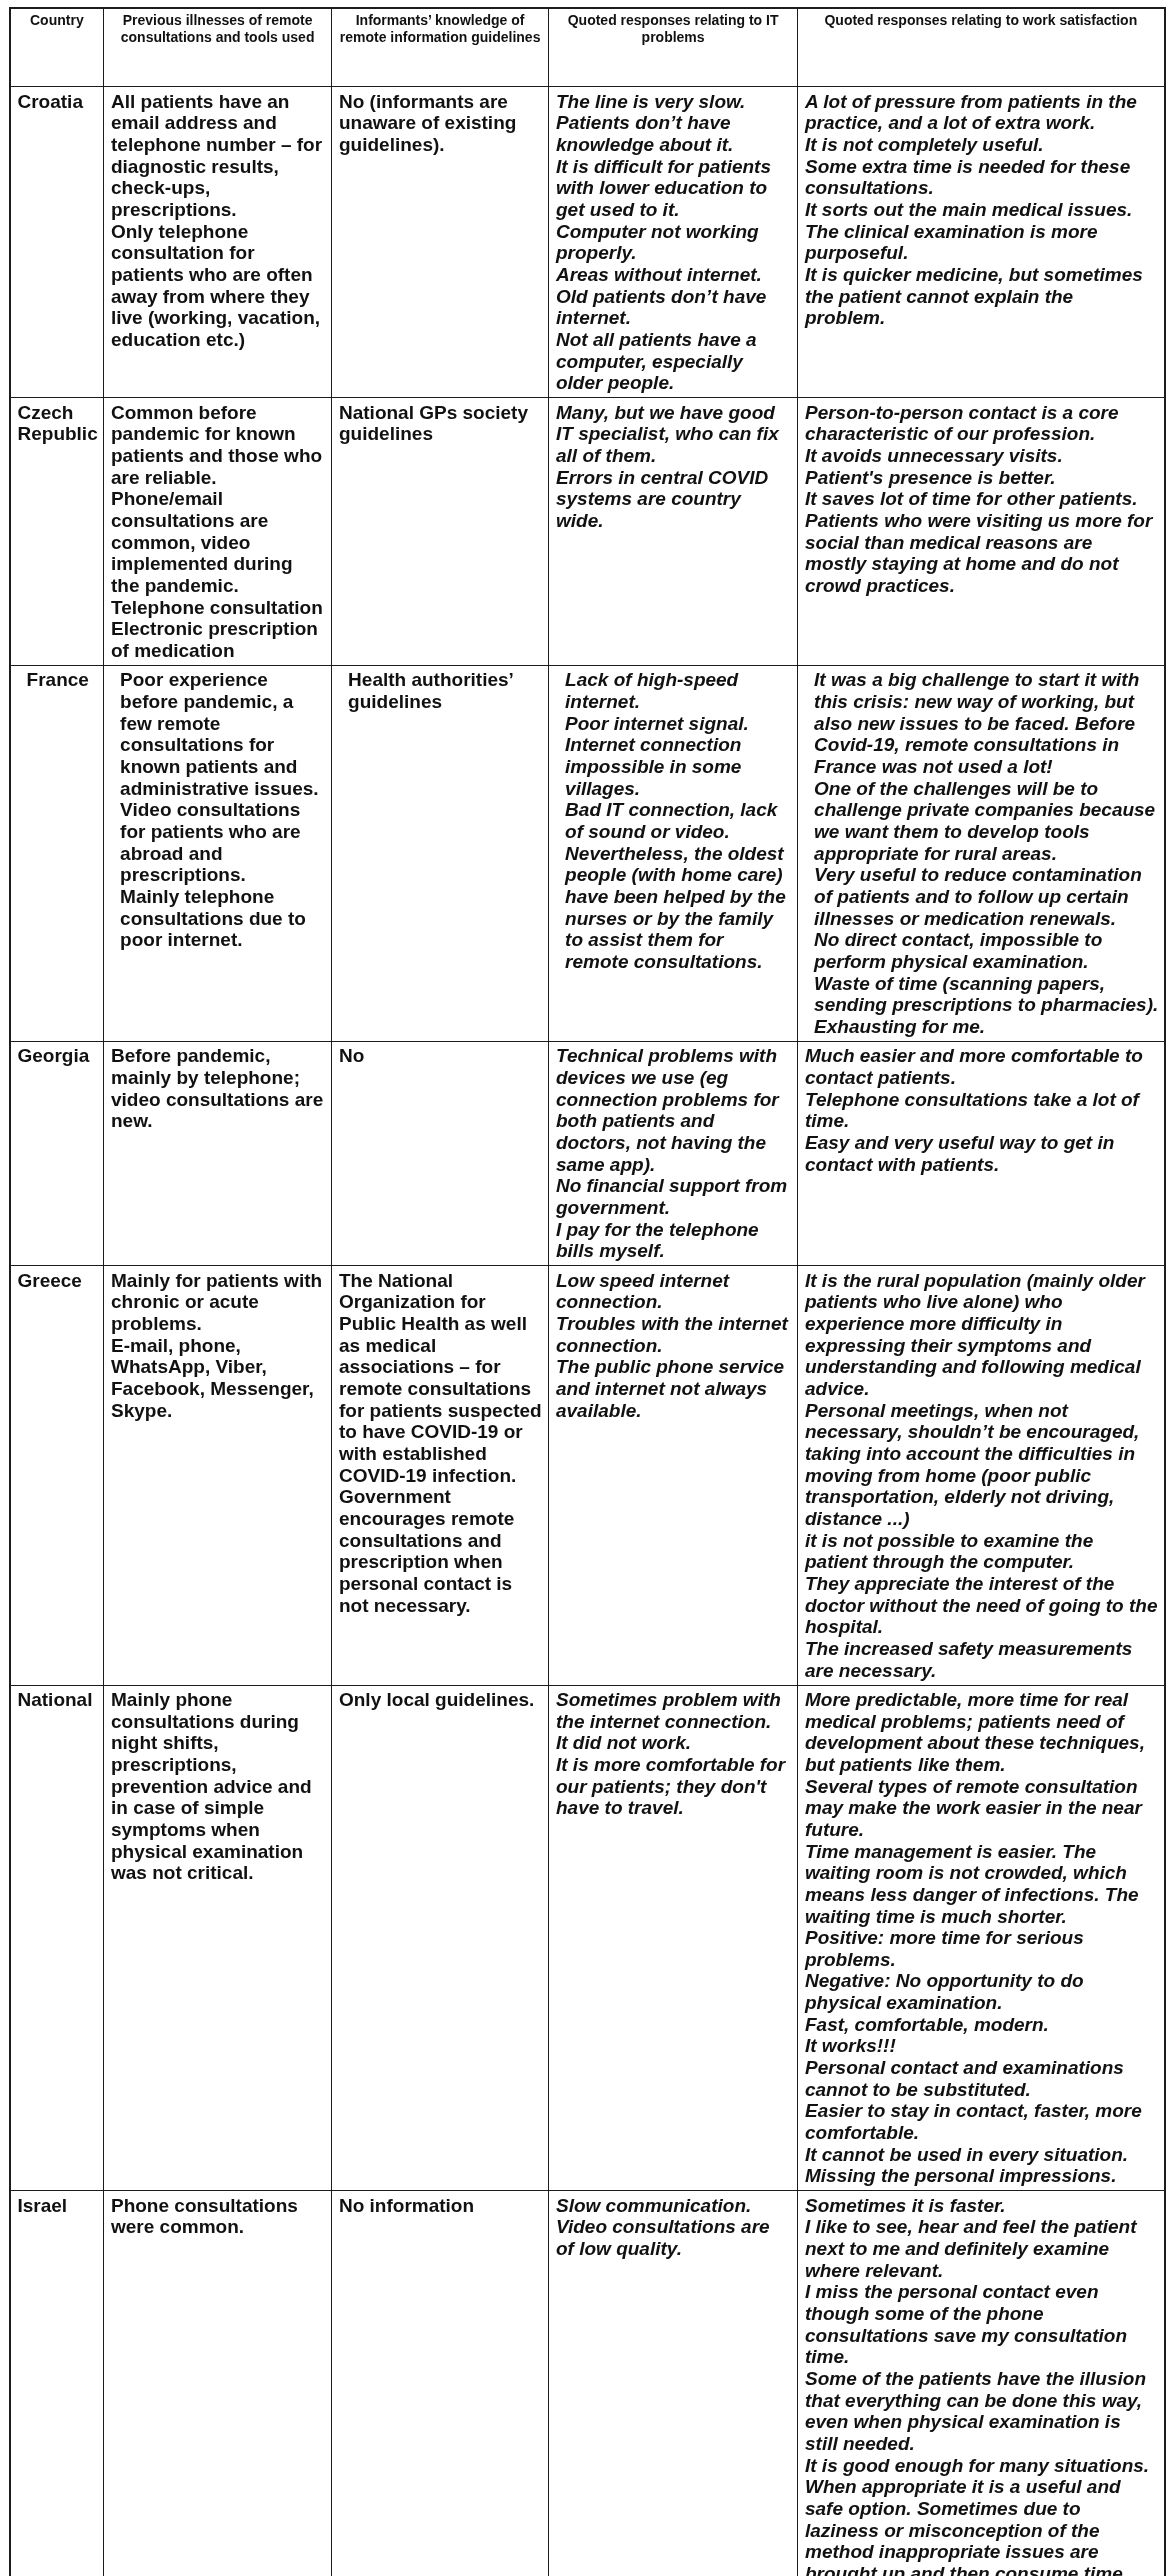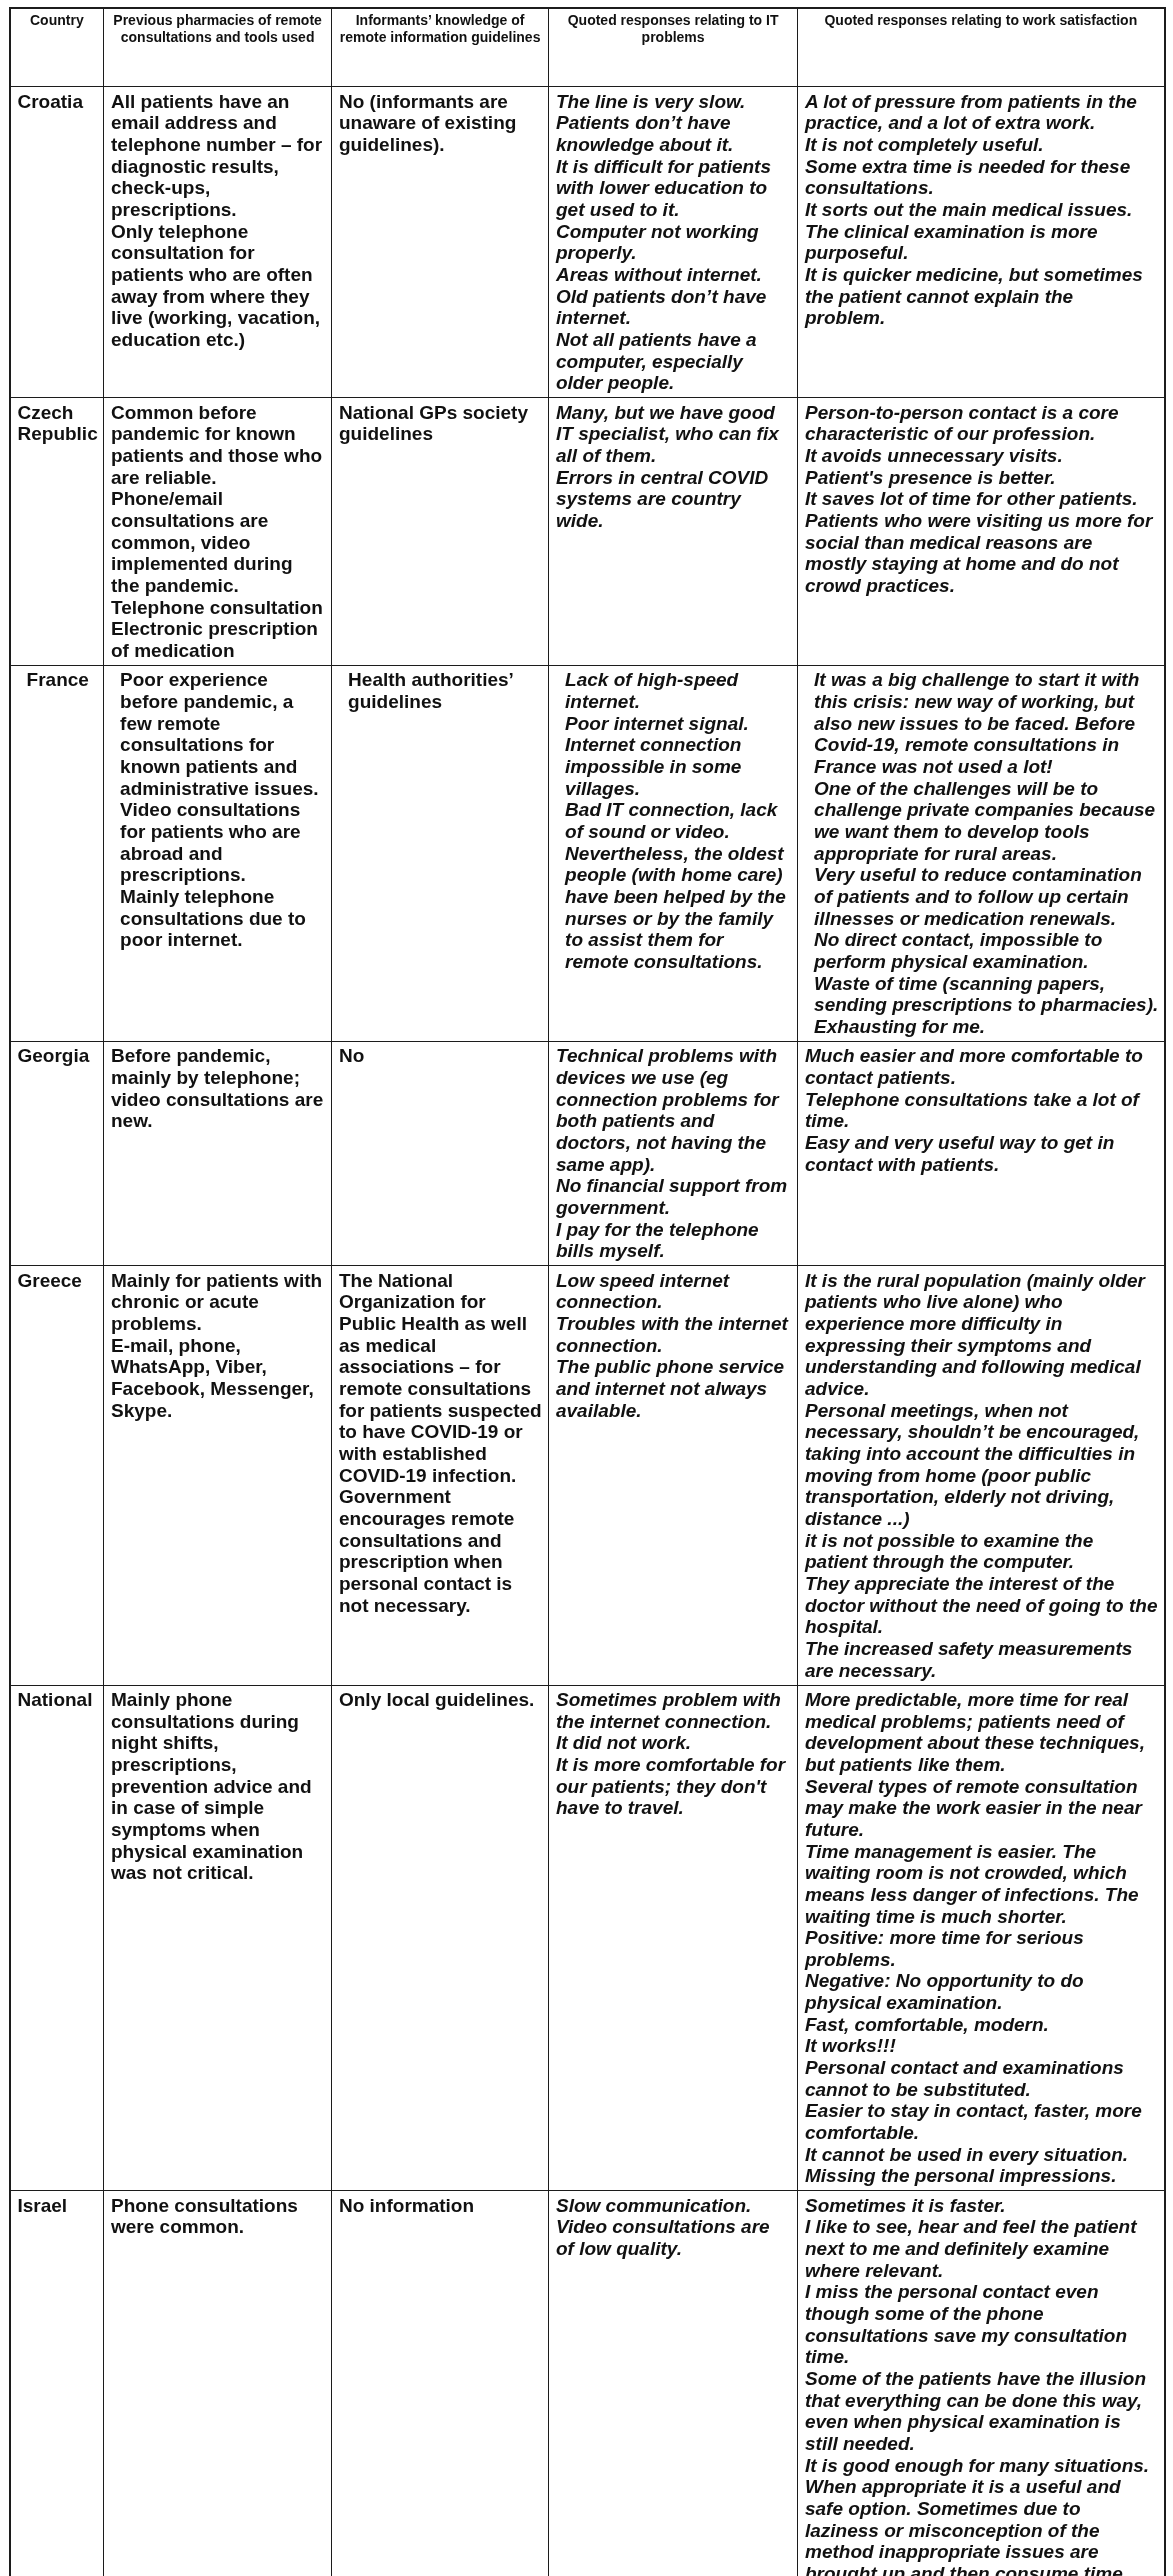--- a/index.html
+++ b/index.html
@@ -71,21 +71,21 @@
     <colgroup>
       <col class="c1">
         <col class="c2">
         <col class="c3">
         <col class="c4">
         <col class="c5">
     </colgroup>
     <thead>
       <tr>
         <th>Country</th>
-        <th>Previous pharmacies of remote consultations and tools used</th>
+        <th>Previous illnesses of remote consultations and tools used</th>
         <th>Informants’ knowledge of remote information guidelines</th>
         <th>Quoted responses relating to IT problems</th>
         <th>Quoted responses relating to work satisfaction</th>
       </tr>
     </thead>
     <tbody>
         <tr>
           <td class="c1">Croatia</td>
           <td class="c2">All patients have an email address and telephone number – for diagnostic results, check-ups, prescriptions.
 Only telephone consultation for patients who are often away from where they live (working, vacation, education etc.)</td>

